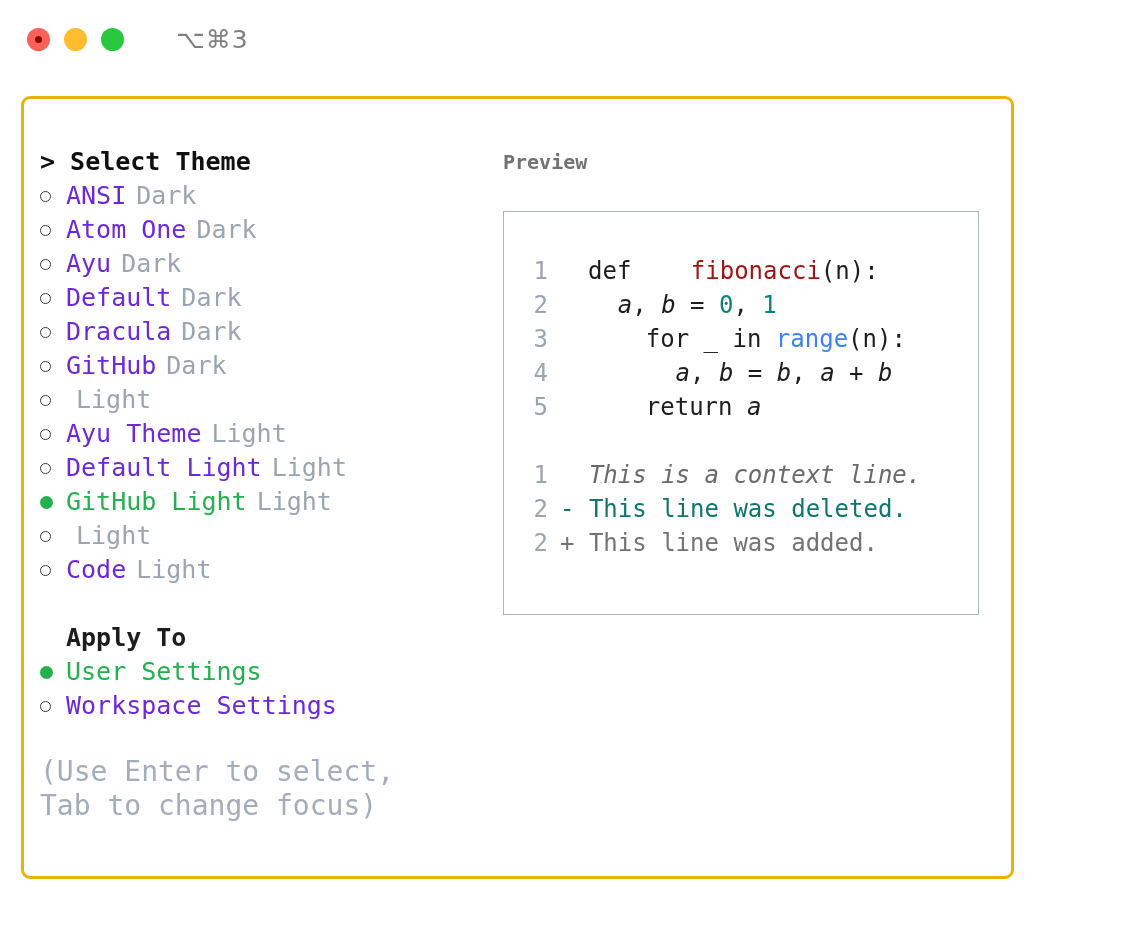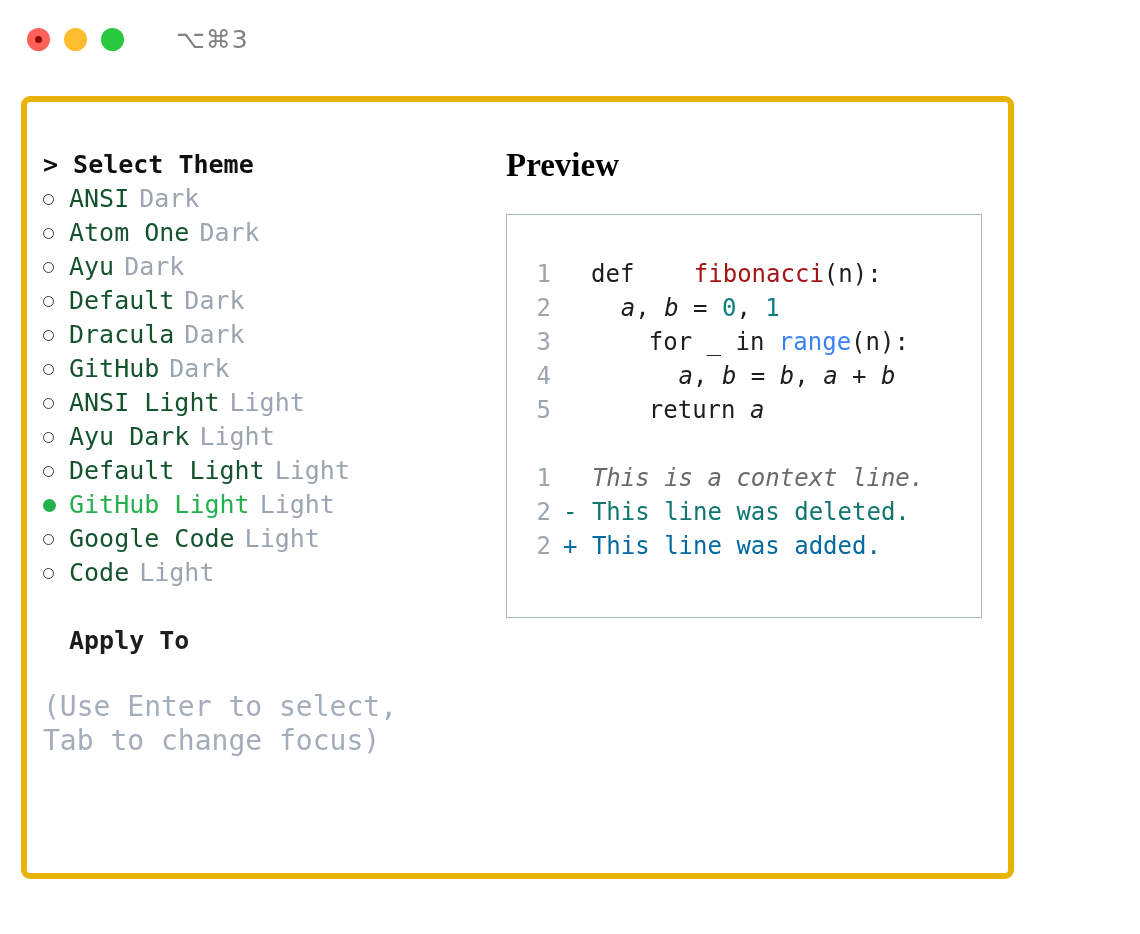--- a/index.html
+++ b/index.html
@@ -68,21 +68,21 @@
     white-space: nowrap;
   }
 
   
   .card {
     position: absolute;
     left: 21px;
     top: 96px;
     width: 993px;
     height: 783px;
-    border: 6px solid #eab308;
+    border: 3px solid #eab308;
     border-radius: 9px;
     box-sizing: border-box;
     background: #ffffff;
   }
 
   .columns {
     position: absolute;
     left: 0; top: 0;
     width: 100%;
     height: 100%;
@@ -130,21 +130,21 @@
     box-sizing: border-box;
     background: transparent;
   }
   .radio-on {
     width: 13px;
     height: 13px;
     border-radius: 50%;
     background: #22b14c;
   }
 
-  .opt-label { color: #14532d; }
+  .opt-label { color: #6d28d9; }
   .opt-label.selected { color: #22b14c; }
   .opt-variant {
     color: #9aa5b1;
     margin-left: 10px;
   }
 
   .section-head {
     font-size: 25px;
     color: #1d1d1d;
     line-height: 34px;
@@ -164,25 +164,24 @@
   }
 
   
   .right-col {
     position: absolute;
     left: 479px;
     top: 46px;
     width: 500px;
   }
   .preview-title {
-    font-size: 33px;
+    font-size: 20px;
     font-weight: bold;
-    color: #000000;
-    line-height: 34px;
-    font-family: Liberation Serif, serif;
+    color: #737373;
+    line-height: 34px;
   }
 
   .code-box {
     margin-top: 32px;
     width: 476px;
     height: 404px;
     border: 1px solid #aab4c4;
     box-sizing: border-box;
     background: #ffffff;
     padding: 42px 0 0 14px;
@@ -208,21 +207,21 @@
   .tok-func    { color: #a31515; margin-left: 45px; }
   .tok-builtin { color: #3b82f6; }
   .tok-num     { color: #0a8080; }
   .tok-var     { color: #1d1d1d; font-style: italic; }
   .tok-plain   { color: #1d1d1d; }
 
   .blank-line { height: 34px; }
 
   .diff-context .code-text { color: #6a6a6a; font-style: italic; }
   .diff-del .code-text     { color: #0f766e; }
-  .diff-add .code-text     { color: #0369a1; }
+  .diff-add .code-text     { color: #737373; }
 </style>
 </head>
 <body>
 
 <div class="window">
 
   <div class="titlebar">
     <div class="dots">
       <span class="dot dot-red"></span>
       <span class="dot dot-yellow"></span>
@@ -236,34 +235,38 @@
 
       <div class="left-col">
         <div class="panel-title">&gt; Select Theme</div>
         <div id="theme-list">
             <div class="option-row"><span class="marker-cell"><span class="radio-off"></span></span><span class="opt-label">ANSI</span><span class="opt-variant">Dark</span></div>
             <div class="option-row"><span class="marker-cell"><span class="radio-off"></span></span><span class="opt-label">Atom One</span><span class="opt-variant">Dark</span></div>
             <div class="option-row"><span class="marker-cell"><span class="radio-off"></span></span><span class="opt-label">Ayu</span><span class="opt-variant">Dark</span></div>
             <div class="option-row"><span class="marker-cell"><span class="radio-off"></span></span><span class="opt-label">Default</span><span class="opt-variant">Dark</span></div>
             <div class="option-row"><span class="marker-cell"><span class="radio-off"></span></span><span class="opt-label">Dracula</span><span class="opt-variant">Dark</span></div>
             <div class="option-row"><span class="marker-cell"><span class="radio-off"></span></span><span class="opt-label">GitHub</span><span class="opt-variant">Dark</span></div>
-            <div class="option-row"><span class="marker-cell"><span class="radio-off"></span></span><span class="opt-label">ANSI Light</span><span class="opt-variant">Light</span></div>
-            <div class="option-row"><span class="marker-cell"><span class="radio-off"></span></span><span class="opt-label">Ayu Dark</span><span class="opt-variant">Light</span></div>
+            <div class="option-row"><span class="marker-cell"><span class="radio-off"></span></span><span class="opt-variant">Light</span></div>
+            <div class="option-row"><span class="marker-cell"><span class="radio-off"></span></span><span class="opt-label">Ayu Theme</span><span class="opt-variant">Light</span></div>
             <div class="option-row"><span class="marker-cell"><span class="radio-off"></span></span><span class="opt-label">Default Light</span><span class="opt-variant">Light</span></div>
             <div class="option-row"><span class="marker-cell"><span class="radio-on"></span></span><span class="opt-label selected">GitHub Light</span><span class="opt-variant">Light</span></div>
-            <div class="option-row"><span class="marker-cell"><span class="radio-off"></span></span><span class="opt-label">Google Code</span><span class="opt-variant">Light</span></div>
+            <div class="option-row"><span class="marker-cell"><span class="radio-off"></span></span><span class="opt-variant">Light</span></div>
             <div class="option-row"><span class="marker-cell"><span class="radio-off"></span></span><span class="opt-label">Code</span><span class="opt-variant">Light</span></div>
           </div>
 
         <div class="spacer-sm"></div>
 
         <div class="option-row">
           <span class="marker-empty"></span>
           <span class="section-head">Apply To</span>
         </div>
+        <div id="apply-list">
+            <div class="option-row"><span class="marker-cell"><span class="radio-on"></span></span><span class="opt-label selected">User Settings</span></div>
+            <div class="option-row"><span class="marker-cell"><span class="radio-off"></span></span><span class="opt-label">Workspace Settings</span></div>
+          </div>
 
         <div class="hint">(Use Enter to select, Tab to change focus)</div>
       </div>
 
       <div class="right-col">
         <div class="preview-title">Preview</div>
         <div class="code-box">
           <div id="code-lines">
               <div class="code-line"><span class="lineno">1</span><span class="code-text"><span class="tok-kw">def </span><span class="tok-func">fibonacci</span><span class="tok-plain">(n):</span></span></div>
               <div class="code-line"><span class="lineno">2</span><span class="code-text">    <span class="tok-var">a</span><span class="tok-plain">, </span><span class="tok-var">b</span><span class="tok-plain"> = </span><span class="tok-num">0</span><span class="tok-plain">, </span><span class="tok-num">1</span></span></div>

